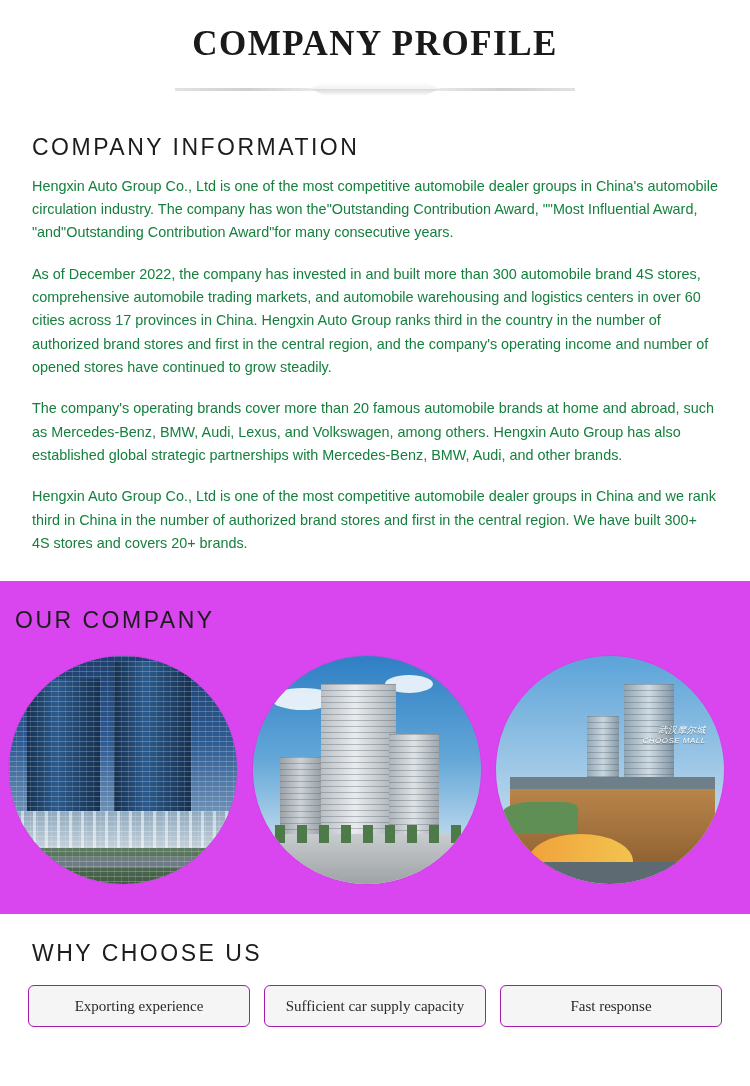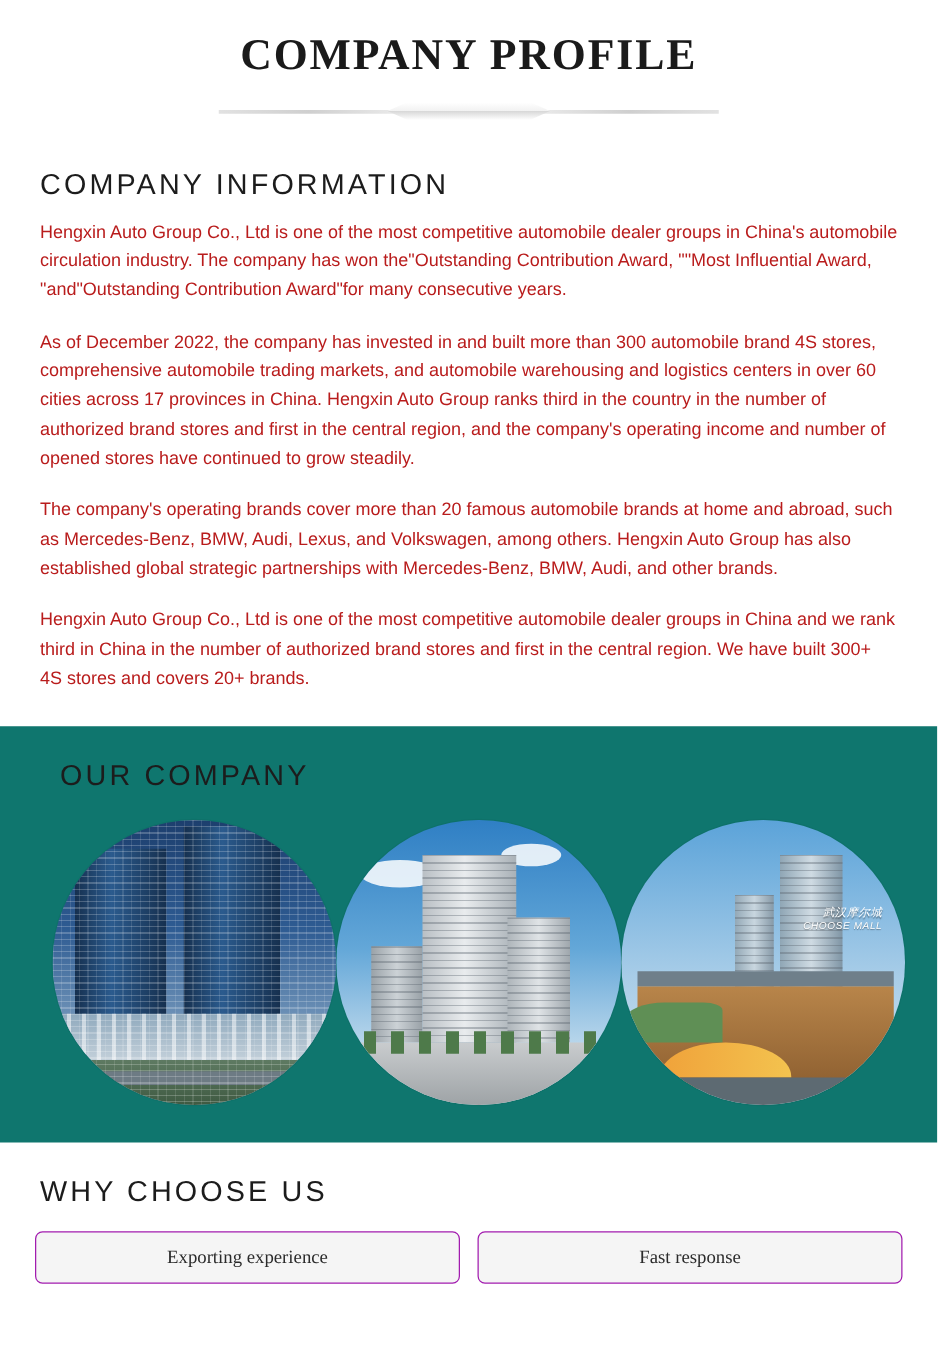--- a/index.html
+++ b/index.html
@@ -71,31 +71,31 @@
   }
   #company-information-section {
     padding-top: 38px;
   }
   .para-list {
     margin-top: 14px;
   }
   .para {
     font-size: 14.4px;
     line-height: 1.62;
-    color: #b91c1c;
+    color: #15803d;
     margin: 0 0 18px 0;
     text-align: left;
   }
   .para:last-child { margin-bottom: 0; }
 
   
   .our-company {
     margin-top: 26px;
-    background: #0f766e;
-    padding: 26px 20px 30px 36px;
+    background: #d946ef;
+    padding: 26px 20px 30px 3px;
   }
   .our-company .section-heading {
     padding-left: 12px;
   }
   .photo-row {
     display: flex;
     justify-content: space-between;
     align-items: center;
     margin-top: 22px;
     padding: 0 6px;
@@ -246,17 +246,18 @@
         </div>
       </div>
 
     </div>
   </div>
 
   <div class="why-section">
     <h2 class="section-heading">WHY CHOOSE US</h2>
     <div class="chips">
       <div class="chip">Exporting experience</div>
+      <div class="chip">Sufficient car supply capacity</div>
       <div class="chip">Fast response</div>
     </div>
   </div>
 
 </div>
 
 </body></html>

